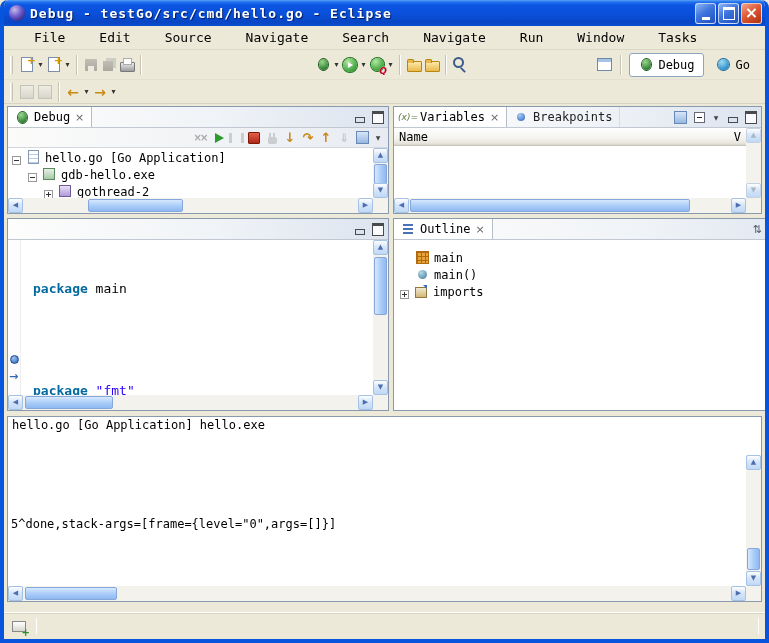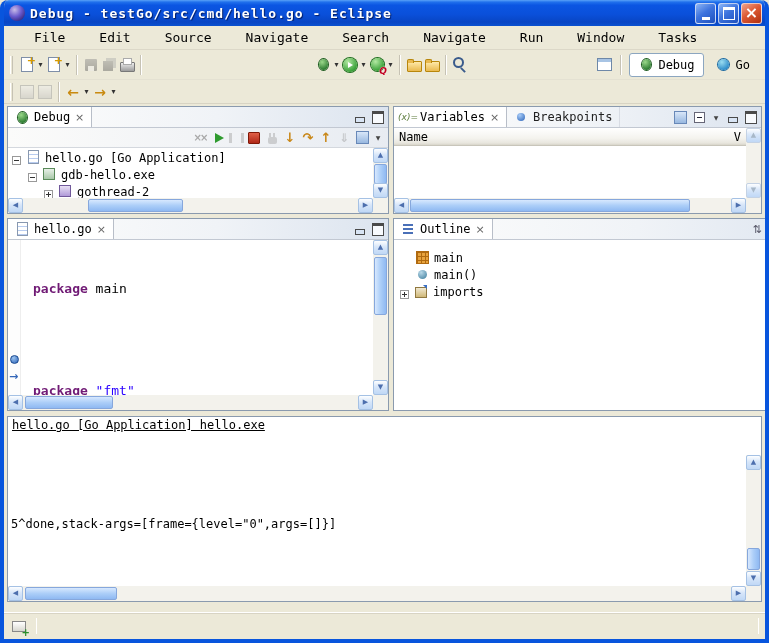--- a/index.html
+++ b/index.html
@@ -133,27 +133,27 @@
 .sthumb{position:absolute;background:linear-gradient(90deg,#D7E8FE,#ACCEF8 50%,#8FB9F2);border:1px solid #86A7DC;border-radius:2px;left:1px;right:1px;}
 .hthumb{position:absolute;background:linear-gradient(180deg,#D7E8FE,#ACCEF8 50%,#8FB9F2);border:1px solid #86A7DC;border-radius:2px;top:1px;bottom:1px;}
 .corner{position:absolute;right:0;bottom:0;width:15px;height:15px;background:#F3F2EC;}
 
 .marker-bar{position:absolute;left:0;top:21px;width:13px;bottom:15px;background:#FDFDFD;border-right:1px solid #EEE;}
 .bp-dot{position:absolute;left:2px;top:115px;width:9px;height:9px;border-radius:50%;background:radial-gradient(circle at 35% 28%,#9CC4F0,#2B63B8);border:1px solid #1A4A90;}
 .ip-arrow{position:absolute;left:1px;top:130px;color:#3467B8;font-weight:bold;font-size:11px;font-family:"DejaVu Sans",sans-serif;}
 .ip-arrow::before{content:"→";}
 .code-area{position:absolute;left:13px;top:21px;right:15px;bottom:15px;padding:6px 0 0 12px;font-size:13px;line-height:17px;white-space:pre;overflow:hidden;}
 .code-line{height:17px;}
-.kw{color:#701a75;font-weight:bold;margin-top:24px;}
+.kw{color:#0369a1;font-weight:bold;margin-top:24px;}
 .str{color:#2A00FF;}
 
 .colhdr{position:absolute;left:0;top:21px;right:15px;height:18px;background:linear-gradient(180deg,#FFF,#F4F3EE 60%,#E8E6DE 88%,#D8D5CA);border-bottom:1px solid #C8C5BA;display:flex;align-items:center;font-size:12px;padding:0 5px;}
 .colhdr .val{margin-left:auto;}
 
-.console-title{height:17px;font-size:12px;padding:1px 4px;white-space:pre;background:#FFF;text-decoration:underline;}
+.console-title{height:17px;font-size:12px;padding:1px 4px;white-space:pre;background:#FFF;}
 .console-text{position:absolute;left:0;top:38px;right:15px;bottom:15px;padding-left:3px;overflow:hidden;font-size:12px;line-height:17px;white-space:pre;}
 .ctext-inner{margin-top:-7px;}
 .cline{height:17px;}
 
 .statusbar{height:27px;background:#ECE9D8;border-top:1px solid #FFF;box-shadow:inset 0 1px 0 #D8D4C4;display:flex;align-items:center;gap:8px;padding:0 6px;}
 .ssep{width:1px;height:16px;background:#C8C4B8;border-right:1px solid #FFF;}
 </style>
 </head>
 <body>
 
@@ -322,25 +322,20 @@
       <div class="hscroll" style="left:0;right:15px;bottom:0;height:15px;">
         <span class="sbtn sl" style="left:0;"></span>
         <span class="hthumb" style="left:16px;width:280px;"></span>
         <span class="sbtn sr" style="right:0;"></span>
       </div>
       <div class="corner"></div>
     </div>
 
     <div class="panel" id="panel-editor">
       <div class="tabbar">
-        <div class="vtab sel">
-          <i class="ic s t-file"></i>
-          <span>hello.go</span>
-          <span class="close-x"></span>
-        </div>
         <span class="winbtns">
           <span class="pbtn min"></span>
           <span class="pbtn maxi"></span>
         </span>
       </div>
       <div class="marker-bar">
         <span class="bp-dot"></span>
         <span class="ip-arrow"></span>
       </div>
       <div class="code-area">

